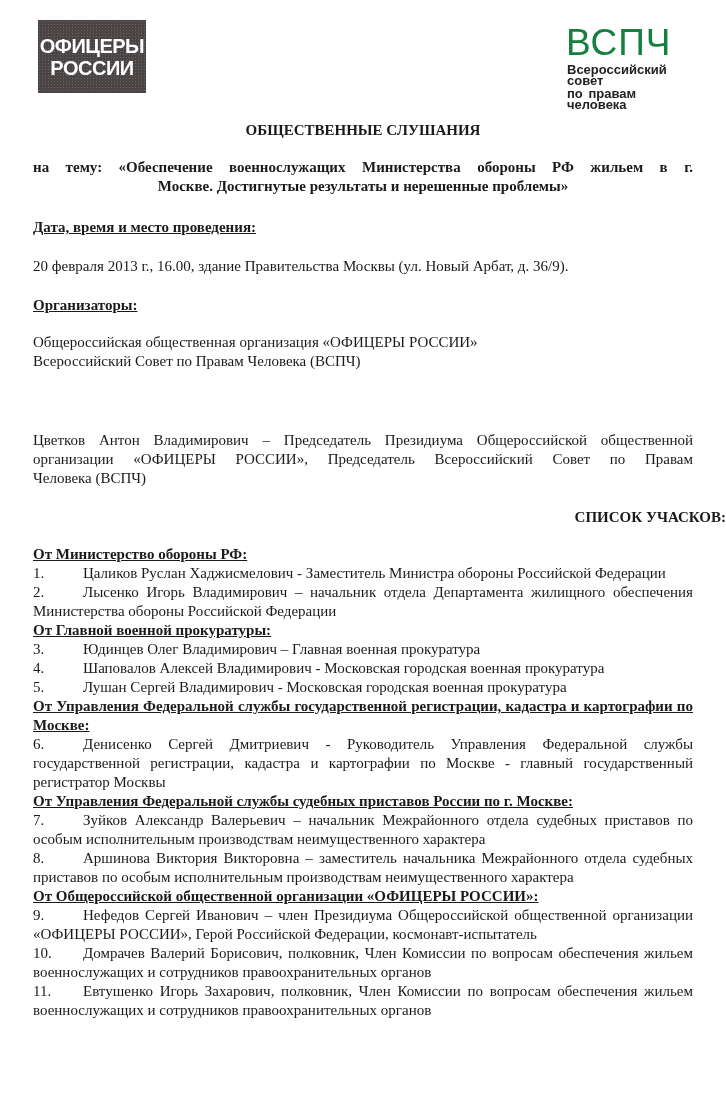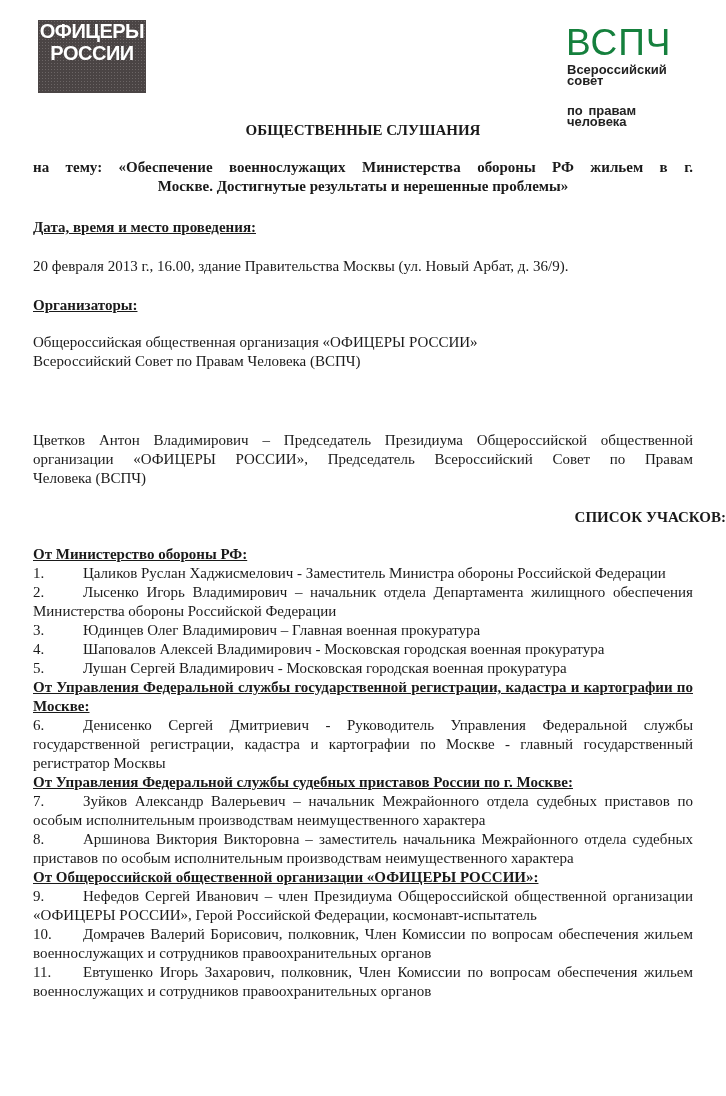--- a/index.html
+++ b/index.html
@@ -6,21 +6,21 @@
     body {
       width: 726px; height: 1096px; background: #ffffff; position: relative; overflow: hidden;
       font-family: "Liberation Serif", "DejaVu Serif", serif; color: #1a1a1a;
     }
     .page { position: absolute; left: 0; top: 0; width: 726px; height: 1096px; }
     .logo-left {
       position: absolute; left: 38px; top: 20px; width: 108px; height: 73px;
       background-color: #4a4444;
       background-image: radial-gradient(#6b6565 0.8px, transparent 0.9px);
       background-size: 3px 3px;
-      display: flex; flex-direction: column; align-items: center; justify-content: flex-start;
+      display: flex; flex-direction: column; align-items: center; justify-content: center;
       color: #ffffff; font-family: "Liberation Sans", "DejaVu Sans", sans-serif;
       font-weight: bold; font-size: 20px; line-height: 22px; letter-spacing: -0.5px;
     }
     .logo-right { position: absolute; left: 566px; top: 25px; width: 130px; }
     .logo-right .abbr {
       font-family: "Liberation Sans", "DejaVu Sans", sans-serif; font-size: 37px; line-height: 36px;
       color: #15803d; letter-spacing: 1px; font-weight: normal;
     }
     .logo-right .sub {
       font-family: "Liberation Sans", "DejaVu Sans", sans-serif; font-size: 13px; line-height: 11px;
@@ -44,21 +44,21 @@
 <div class="page">
 
   <div class="logo-left">
     <span>ОФИЦЕРЫ</span>
     <span>РОССИИ</span>
   </div>
 
   <div class="logo-right">
     <div class="abbr">ВСПЧ</div>
     <div class="sub">Всероссийский совет</div>
-    <div class="sub" style="margin-top:19px;word-spacing:2px;">по  правам  человека</div>
+    <div class="sub" style="margin-top:2px;word-spacing:2px;">по  правам  человека</div>
   </div>
 
   <div class="title">ОБЩЕСТВЕННЫЕ СЛУШАНИЯ</div>
 
   <div class="text topic">
     <span class="l1">на тему: «Обеспечение военнослужащих Министерства обороны РФ жильем в г.</span>
     <span style="display:block;text-align:center;">Москве. Достигнутые результаты и нерешенные проблемы»</span>
   </div>
 
   <div class="text heading" style="top:218px;">Дата, время и место проведения:</div>
@@ -77,20 +77,21 @@
   </div>
 
   <div class="list-title">СПИСОК УЧАСКОВ:</div>
 
   <div class="text participants">
 
     <span class="grp">От Министерство обороны РФ:</span>
     <span class="item"><span class="num">1.</span><span>Цаликов Руслан Хаджисмелович - Заместитель Министра обороны Российской Федерации</span></span>
     <span class="item"><span class="num">2.</span><span>Лысенко Игорь Владимирович – начальник отдела Департамента жилищного обеспечения  Министерства обороны Российской Федерации</span></span>
 
+    <span class="grp">От Главной военной прокуратуры:</span>
     <span class="item"><span class="num">3.</span><span>Юдинцев Олег Владимирович – Главная военная прокуратура</span></span>
     <span class="item"><span class="num">4.</span><span>Шаповалов Алексей Владимирович - Московская городская военная прокуратура</span></span>
     <span class="item"><span class="num">5.</span><span>Лушан Сергей Владимирович -  Московская городская военная прокуратура</span></span>
 
     <span class="grp" style="text-align:justify;">От Управления Федеральной службы государственной регистрации, кадастра и картографии по Москве:</span>
     <span class="item"><span class="num">6.</span><span>Денисенко Сергей Дмитриевич - Руководитель Управления Федеральной службы государственной регистрации, кадастра и картографии по Москве - главный государственный регистратор Москвы</span></span>
 
     <span class="grp">От Управления Федеральной службы судебных приставов России по г. Москве:</span>
     <span class="item"><span class="num">7.</span><span>Зуйков Александр Валерьевич – начальник Межрайонного отдела судебных приставов по особым исполнительным производствам неимущественного характера</span></span>
     <span class="item"><span class="num">8.</span><span>Аршинова Виктория Викторовна – заместитель начальника Межрайонного отдела судебных приставов по особым исполнительным производствам неимущественного характера</span></span>

